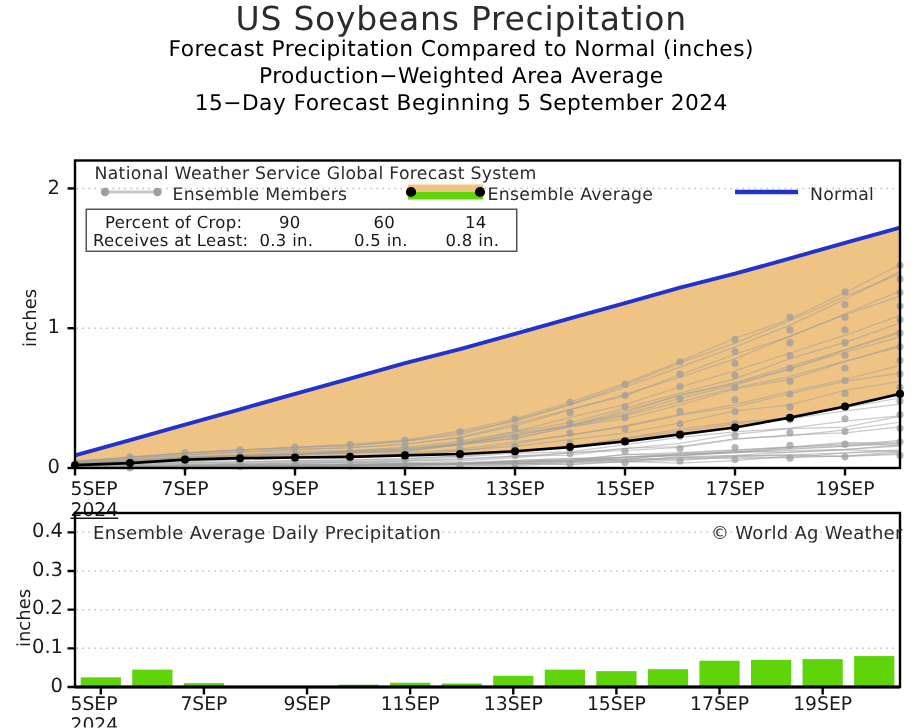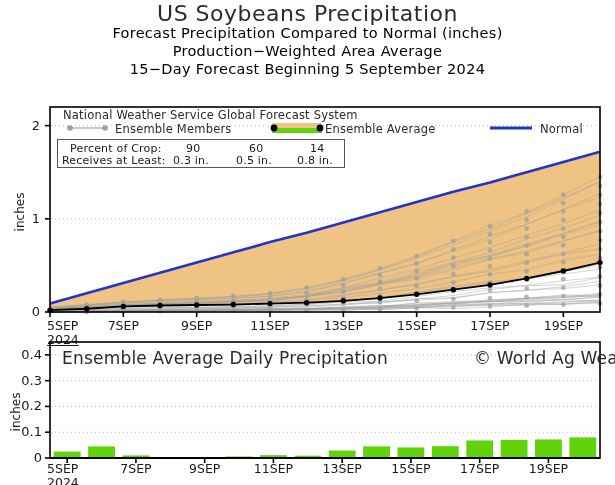--- a/index.html
+++ b/index.html
@@ -14,21 +14,21 @@
           transform:rotate(-90deg);transform-origin:center center;white-space:nowrap;}
 
   .ytick{position:absolute;font-size:13px;color:#1a1a1a;text-align:right;width:28px;}
   .xtick{position:absolute;font-size:12.5px;color:#1a1a1a;text-align:center;white-space:nowrap;}
   .xyear{position:absolute;font-size:12.5px;color:#1a1a1a;white-space:nowrap;text-decoration:underline;}
 
   .legend-txt{position:absolute;font-size:11.5px;color:#2b2b2b;white-space:nowrap;letter-spacing:.2px;}
   .legend-box{position:absolute;border:1.2px solid #555;box-sizing:border-box;background:#fff;}
   .lb-row{position:absolute;font-size:11px;color:#1a1a1a;white-space:nowrap;letter-spacing:.2px;}
 
-  .mono-note{position:absolute;font-size:17px;color:#2b2b2b;white-space:nowrap;letter-spacing:.2px;}
+  .mono-note{position:absolute;font-size:12px;color:#2b2b2b;white-space:nowrap;letter-spacing:.2px;}
 
   svg{display:block;}
 </style>
 </head>
 <body>
 
 <div id="root">
 
   <div class="title-block">
     <div class="t1">US Soybeans Precipitation</div>

